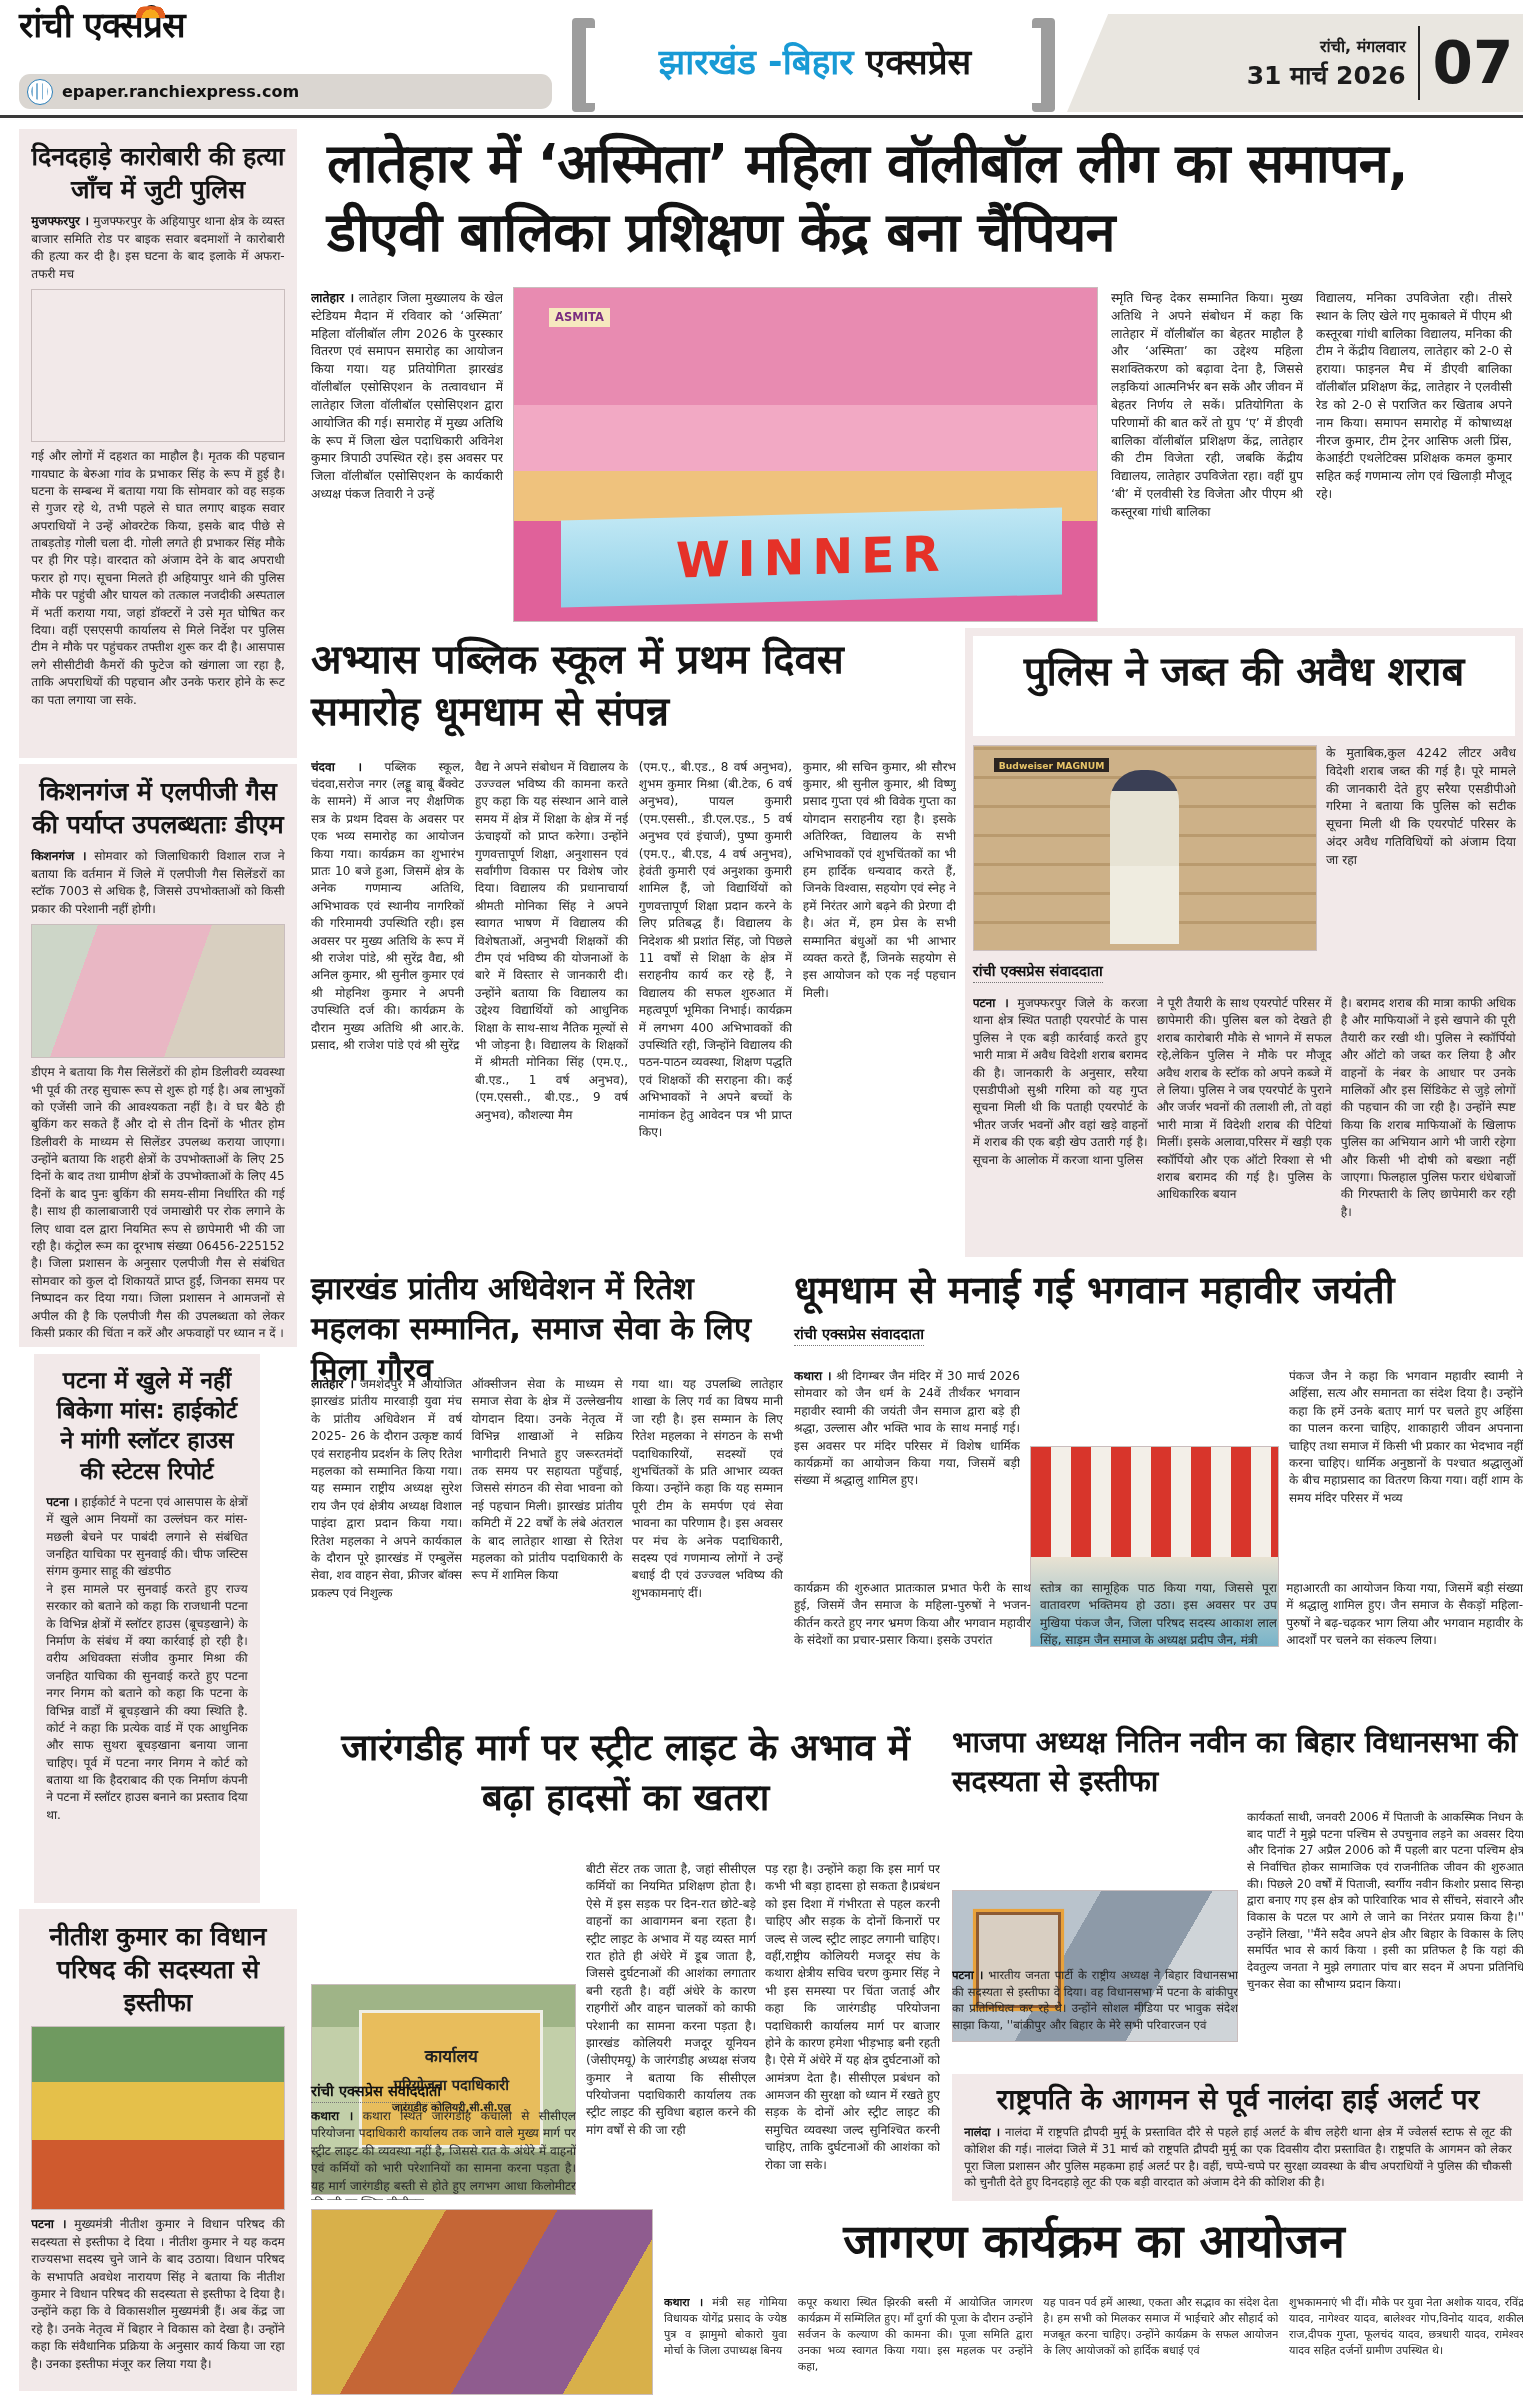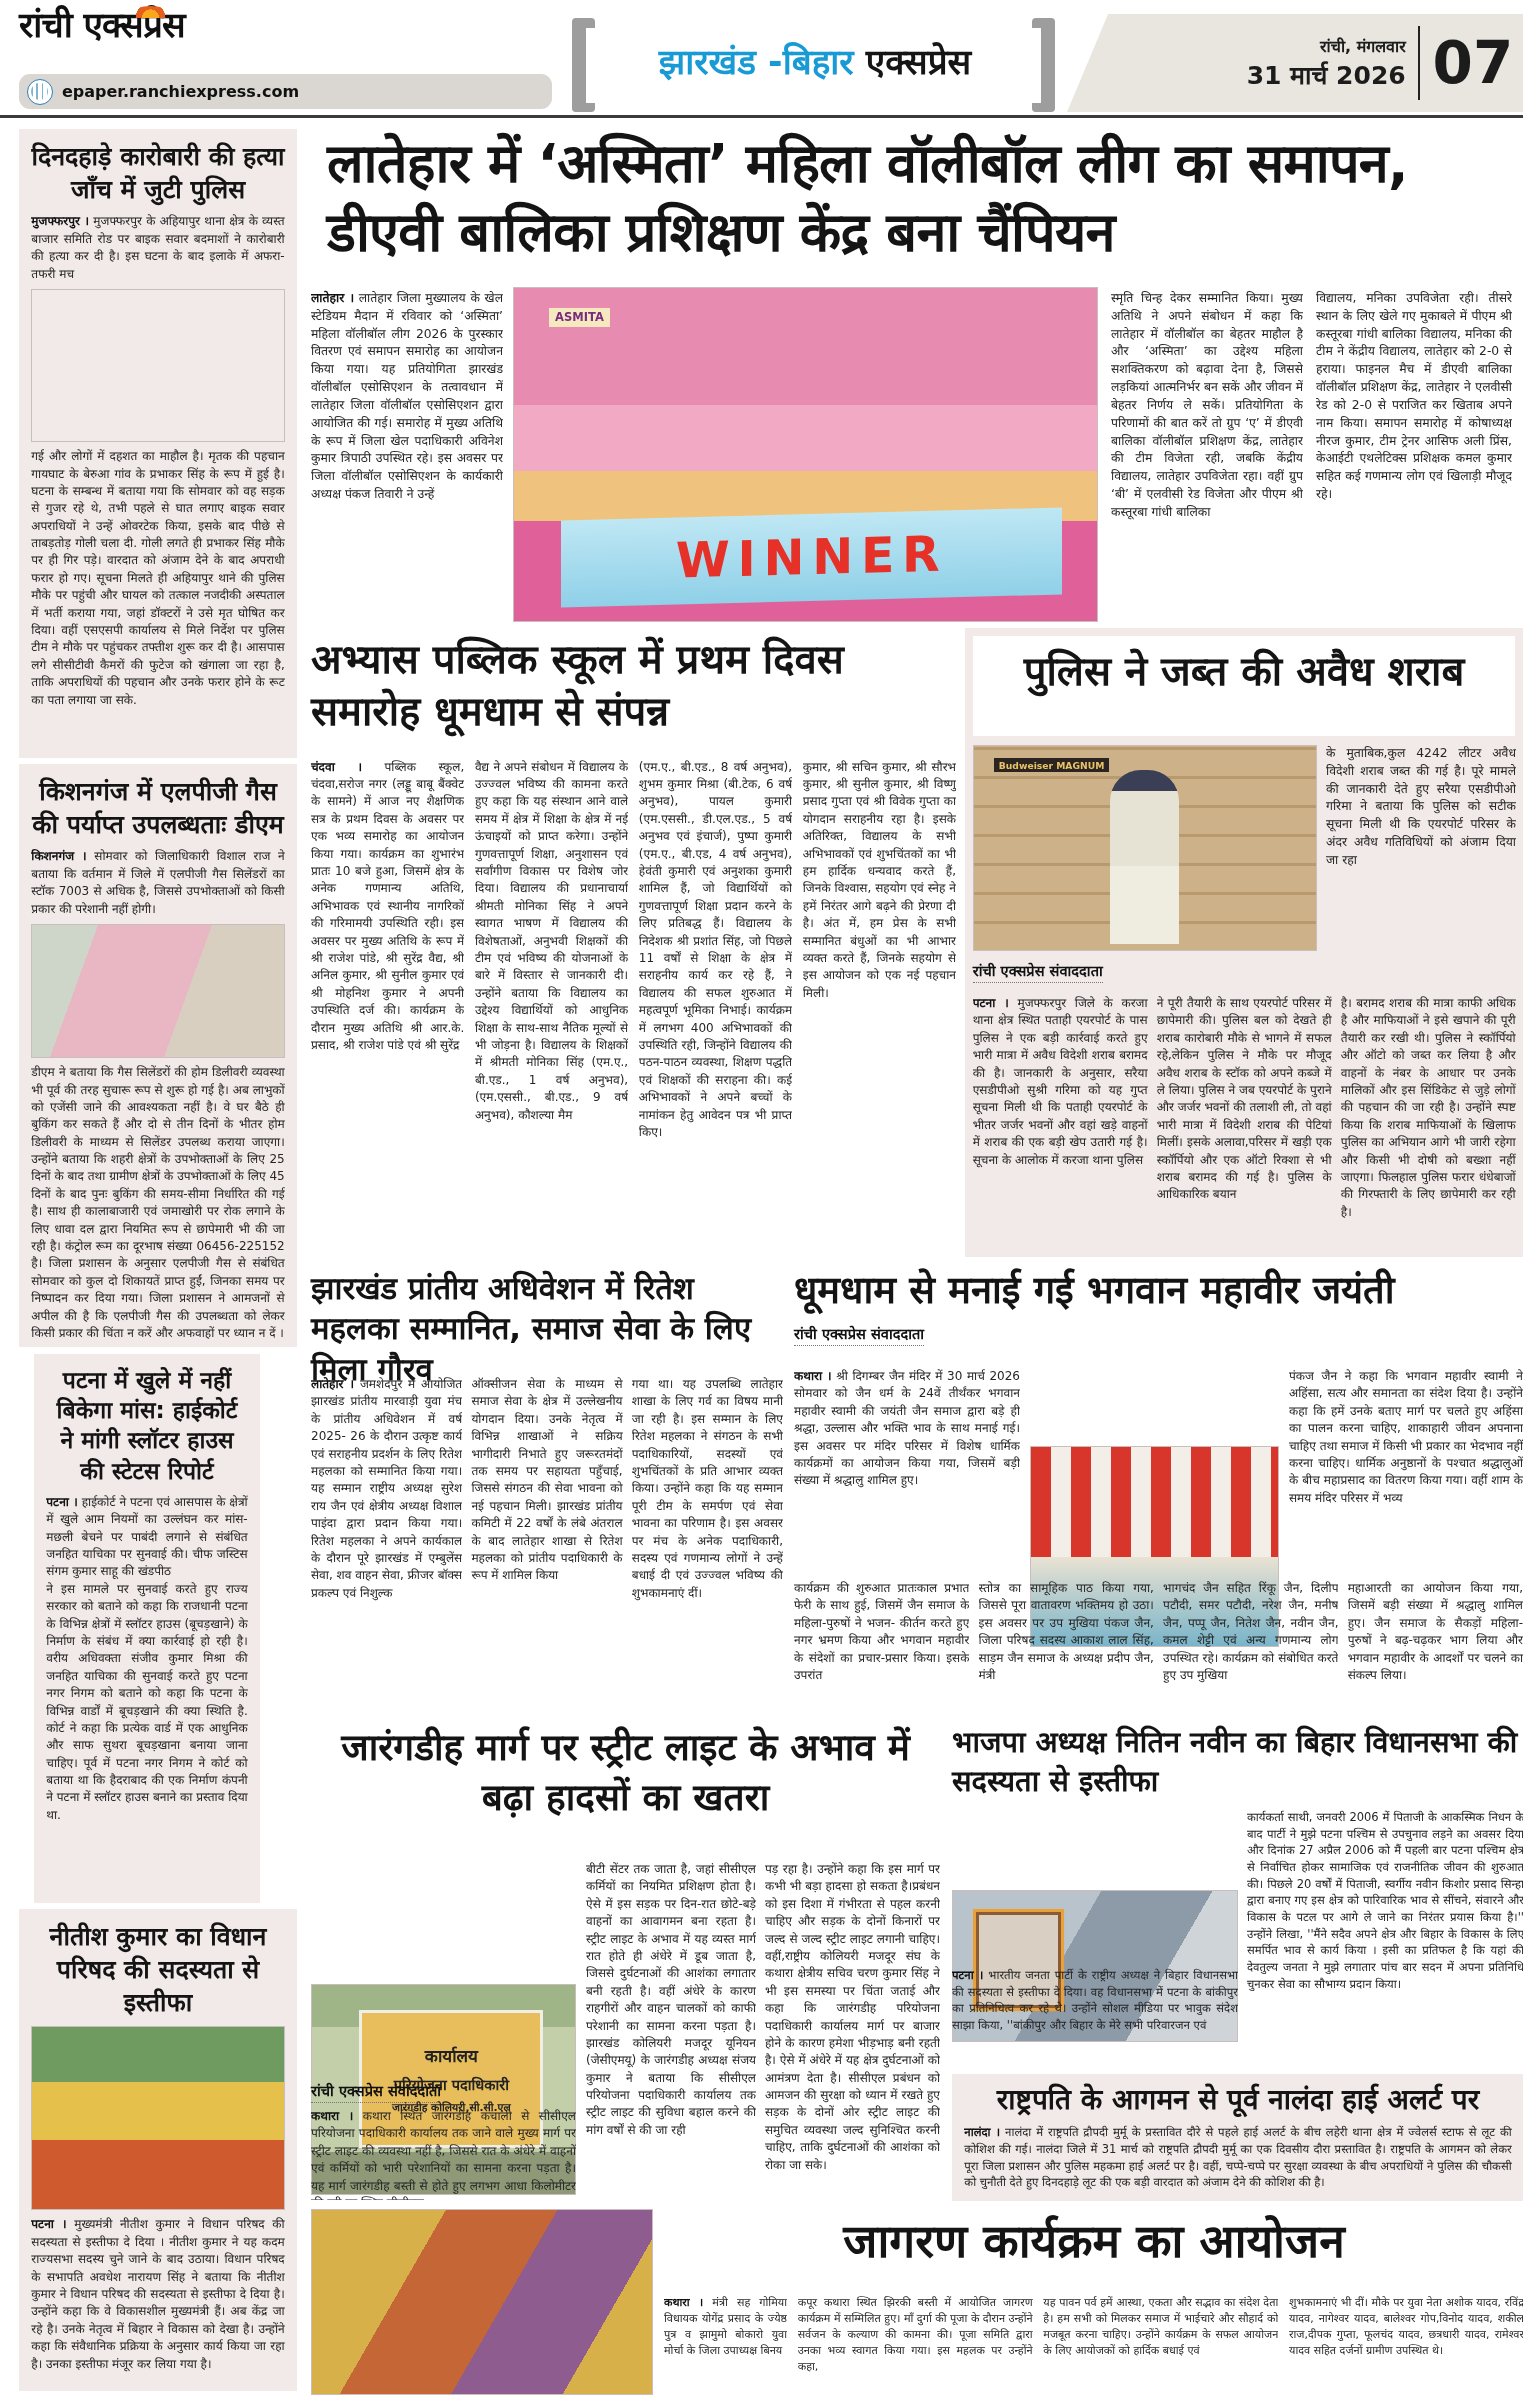--- a/index.html
+++ b/index.html
@@ -195,21 +195,20 @@
   <div class="sec-hl" style="font-size:38px;line-height:1.2;">धूमधाम से मनाई गई भगवान महावीर जयंती</div>
   <div style="margin-top:9.2px;"><span class="byline">रांची एक्सप्रेस संवाददाता</span></div>
   <div class="abs body-txt" style="left:0;top:100px;width:226px;height:201px;">
     <b class="dl">कथारा ।</b> <span>श्री दिगम्बर जैन मंदिर में 30 मार्च 2026 सोमवार को जैन धर्म के 24वें तीर्थंकर भगवान महावीर स्वामी की जयंती जैन समाज द्वारा बड़े ही श्रद्धा, उल्लास और भक्ति भाव के साथ मनाई गई। इस अवसर पर मंदिर परिसर में विशेष धार्मिक कार्यक्रमों का आयोजन किया गया, जिसमें बड़ी संख्या में श्रद्धालु शामिल हुए।</span>
   </div>
   <div class="abs photo ph-jain" style="left:236px;top:100px;width:249px;height:201px;"></div>
   <div class="abs body-txt" style="left:495px;top:100px;width:234px;height:201px;">पंकज जैन ने कहा कि भगवान महावीर स्वामी ने अहिंसा, सत्य और समानता का संदेश दिया है। उन्होंने कहा कि हमें उनके बताए मार्ग पर चलते हुए अहिंसा का पालन करना चाहिए, शाकाहारी जीवन अपनाना चाहिए तथा समाज में किसी भी प्रकार का भेदभाव नहीं करना चाहिए। धार्मिक अनुष्ठानों के पश्चात श्रद्धालुओं के बीच महाप्रसाद का वितरण किया गया। वहीं शाम के समय मंदिर परिसर में भव्य</div>
   <div class="abs cols" style="left:0;top:312px;width:729px;height:130px;gap:9.2px;">
     <div class="body-txt">कार्यक्रम की शुरुआत प्रातःकाल प्रभात फेरी के साथ हुई, जिसमें जैन समाज के महिला-पुरुषों ने भजन- कीर्तन करते हुए नगर भ्रमण किया और भगवान महावीर के संदेशों का प्रचार-प्रसार किया। इसके उपरांत</div>
     <div class="body-txt">स्तोत्र का सामूहिक पाठ किया गया, जिससे पूरा वातावरण भक्तिमय हो उठा। इस अवसर पर उप मुखिया पंकज जैन, जिला परिषद सदस्य आकाश लाल सिंह, साड़म जैन समाज के अध्यक्ष प्रदीप जैन, मंत्री</div>
-    <div class="body-txt">भागचंद जैन सहित रिंकू जैन, दिलीप पटौदी, समर पटौदी, नरेश जैन, मनीष जैन, पप्पू जैन, नितेश जैन, नवीन जैन, कमल शेट्टी एवं अन्य गणमान्य लोग उपस्थित रहे। कार्यक्रम को संबोधित करते हुए उप मुखिया</div>
     <div class="body-txt">महाआरती का आयोजन किया गया, जिसमें बड़ी संख्या में श्रद्धालु शामिल हुए। जैन समाज के सैकड़ों महिला- पुरुषों ने बढ़-चढ़कर भाग लिया और भगवान महावीर के आदर्शों पर चलने का संकल्प लिया।</div>
   </div>
 </div>
 
 <div class="abs" style="left:311px;top:1723px;width:629px;height:480px;">
   <div class="sec-hl center" style="font-size:37px;line-height:1.35;height:123px;">जारंगडीह मार्ग पर स्ट्रीट लाइट के अभाव में बढ़ा हादसों का खतरा</div>
   <div class="abs photo ph-sign" style="left:0;top:138px;width:265px;height:211px;">
     <div class="office-sign">
       <div class="l1">कार्यालय</div>
       <div class="l2">परियोजना पदाधिकारी</div>

